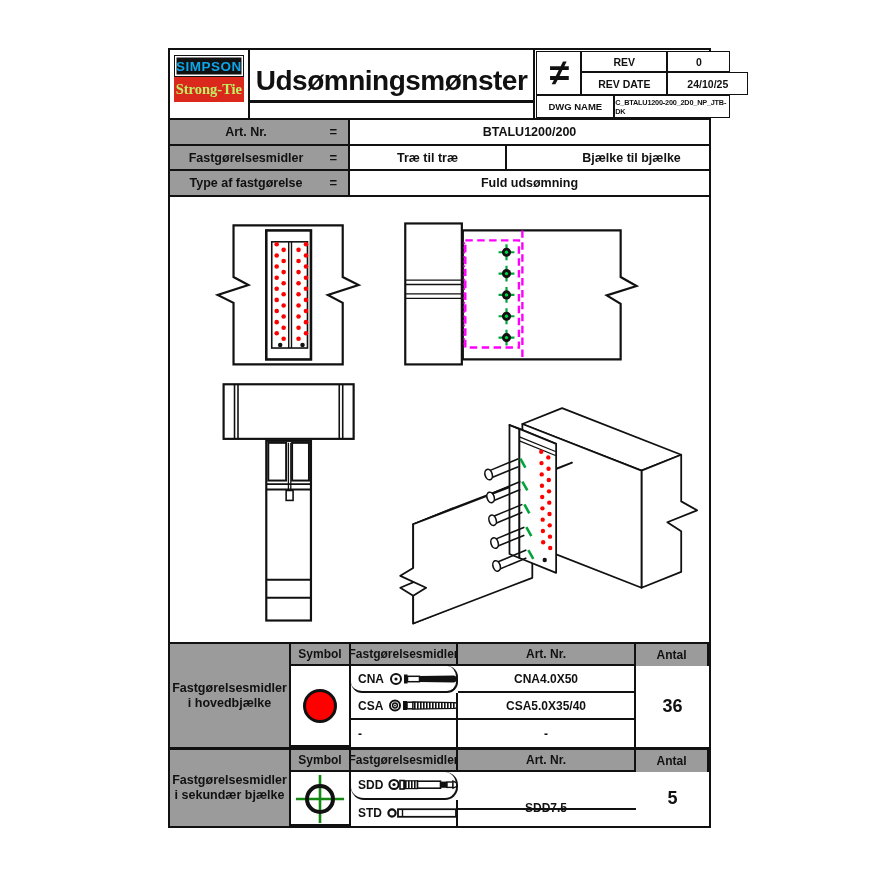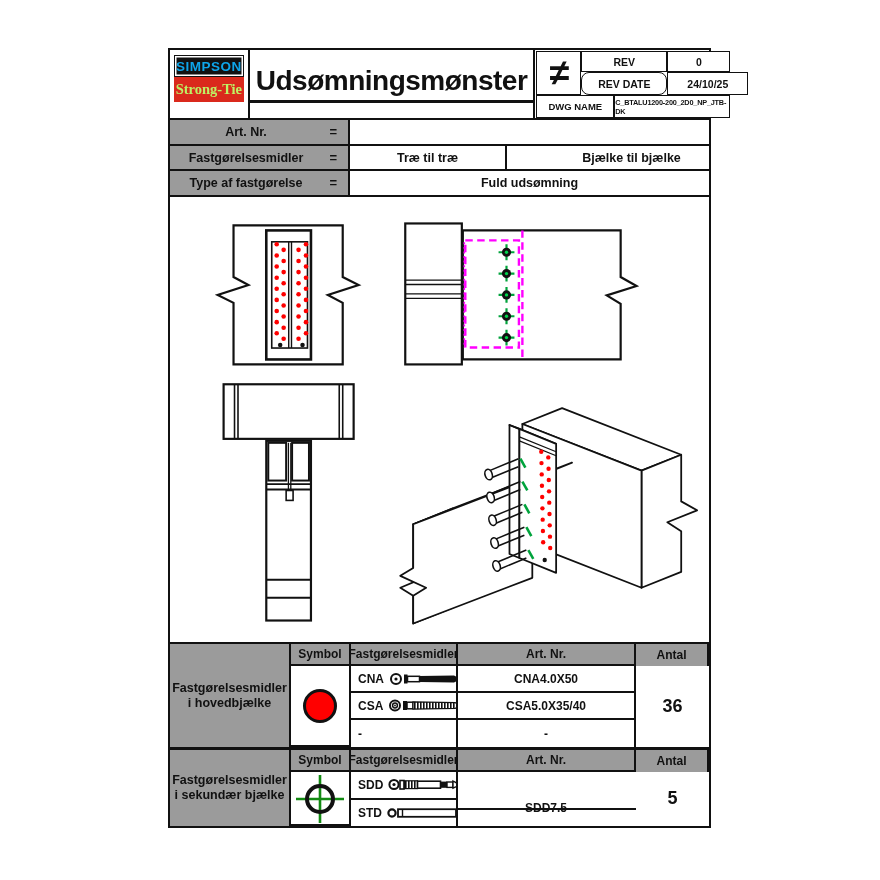--- a/index.html
+++ b/index.html
@@ -18,21 +18,21 @@
   .title-cell { flex: 1; display: flex; align-items: center; justify-content: center;
     border-right: 2px solid #111; }
   .title-text { font-size: 28px; letter-spacing: -.5px; border-bottom: 3px solid #111;
     padding: 0 6px 3px 6px; }
   .rev-block { width: 197px; position: relative; font-size: 10.5px; }
   .rev-cell { position: absolute; border: 1.5px solid #111; display: flex;
     align-items: center; justify-content: center; background: #fff; }
   .neq-cell   { left: 1px;  top: 1px;  width: 45px; height: 44px; font-size: 36px; font-style: italic; }
   .revl-cell  { left: 46px; top: 1px;  width: 86px; height: 21px; }
   .revv-cell  { left: 132px;top: 1px;  width: 63px; height: 21px; }
-  .datel-cell { left: 46px; top: 22px; width: 86px; height: 23px; border-radius: 8px; }
+  .datel-cell { left: 46px; top: 22px; width: 86px; height: 23px; }
   .datev-cell { left: 132px;top: 22px; width: 81px; height: 23px; }
   .dwgl-cell  { left: 1px;  top: 45px; width: 78px; height: 23px; font-size: 9.5px; }
   .dwgv-cell  { left: 79px; top: 45px; width: 116px; height: 23px; font-size: 7.3px; letter-spacing: -.2px; }
 
   
   .inforow { height: 26px; display: flex; border-bottom: 2px solid #111; }
   .info-label { width: 180px; background: #9B9B9B; border-right: 2px solid #111;
     position: relative; display: flex; align-items: center; justify-content: center;
     font-size: 12.5px; }
   .info-eq { position: absolute; right: 11px; top: 4px; font-size: 13px; }
@@ -84,20 +84,23 @@
       <div class="rev-cell dwgl-cell">DWG NAME</div>
       <div class="rev-cell dwgv-cell">C_BTALU1200-200_2D0_NP_JTB-DK</div>
     </div>
   </div>
 
   <div class="inforow">
     <div class="info-label">
       <span class="txt">Art. Nr.</span>
       <span class="info-eq">=</span>
     </div>
+    <div class="info-vals">
+        <div class="info-val">BTALU1200/200</div>
+      </div>
   </div>
   <div class="inforow">
     <div class="info-label">
       <span class="txt">Fastgørelsesmidler</span>
       <span class="info-eq">=</span>
     </div>
     <div class="info-vals">
       <div class="info-val left-half">Træ til træ</div>
       <div class="info-val">Bjælke til bjælke</div>
     </div>
@@ -265,21 +268,21 @@
     <div class="cell gray">Fastgørelsesmidler</div>
     <div class="cell gray">Art. Nr.</div>
     <div class="cell gray nob">Antal</div>
 
     <div class="cell sym" style="grid-column:2;grid-row:2/span 3;">
       <svg width="42" height="42">
           <circle cx="21" cy="21" r="15.5" fill="#FF0000" stroke="#111" stroke-width="3"></circle>
         </svg>
     </div>
 
-    <div class="cell code" style="grid-column:3;grid-row:2;">
+    <div class="cell code" style="grid-column:3;grid-row:2;border-radius:11px;">
       <span>CNA</span>
       <svg width="76" height="16">
         <circle cx="8" cy="8" r="5" fill="none" stroke="#111" stroke-width="2"></circle>
           <circle cx="8" cy="8" r="1.6" fill="#111"></circle>
         <rect x="16" y="3.5" width="3.5" height="9" fill="#111"></rect>
         <rect x="19.5" y="5.3" width="12" height="5.4" fill="#fff" stroke="#111" stroke-width="1.5"></rect>
         <polygon points="31.5,5 66,4.6 74,8 66,11.4 31.5,11" fill="#111"></polygon>
       </svg>
     </div>
     <div class="cell" style="grid-column:4;grid-row:2;">CNA4.0X50</div>
@@ -321,21 +324,21 @@
     <div class="cell gray">Art. Nr.</div>
     <div class="cell gray nob">Antal</div>
 
     <div class="cell sym" style="grid-column:2;grid-row:2/span 2;">
       <svg width="54" height="54">
         <path d="M27,3 V51 M3,27 H51" stroke="#128A12" stroke-width="2.6"></path>
         <circle cx="27" cy="27" r="13" fill="none" stroke="#111" stroke-width="4"></circle>
       </svg>
     </div>
 
-    <div class="cell code" style="grid-column:3;grid-row:2;">
+    <div class="cell code" style="grid-column:3;grid-row:2;border-radius:13px;">
       <span>SDD</span>
       <svg width="76" height="17">
         <circle cx="7" cy="8.5" r="4.6" fill="none" stroke="#111" stroke-width="2"></circle>
           <circle cx="7" cy="8.5" r="1.6" fill="#111"></circle>
         <rect x="13" y="4.5" width="4" height="8.5" fill="#fff" stroke="#111" stroke-width="1.6"></rect>
         <rect x="17.5" y="4.8" width="13" height="7.8" fill="url(#thr)" stroke="#111" stroke-width="1.2"></rect>
         <rect x="30.5" y="5.2" width="23" height="7" fill="#fff" stroke="#111" stroke-width="1.6"></rect>
         <rect x="53.5" y="5.6" width="6.5" height="6.2" fill="#111"></rect>
         <rect x="60" y="6" width="6" height="5.4" fill="#fff" stroke="#111" stroke-width="1.4"></rect>
         <polygon points="66,5 73,8.7 66,12.2" fill="#fff" stroke="#111" stroke-width="1.4"></polygon>

